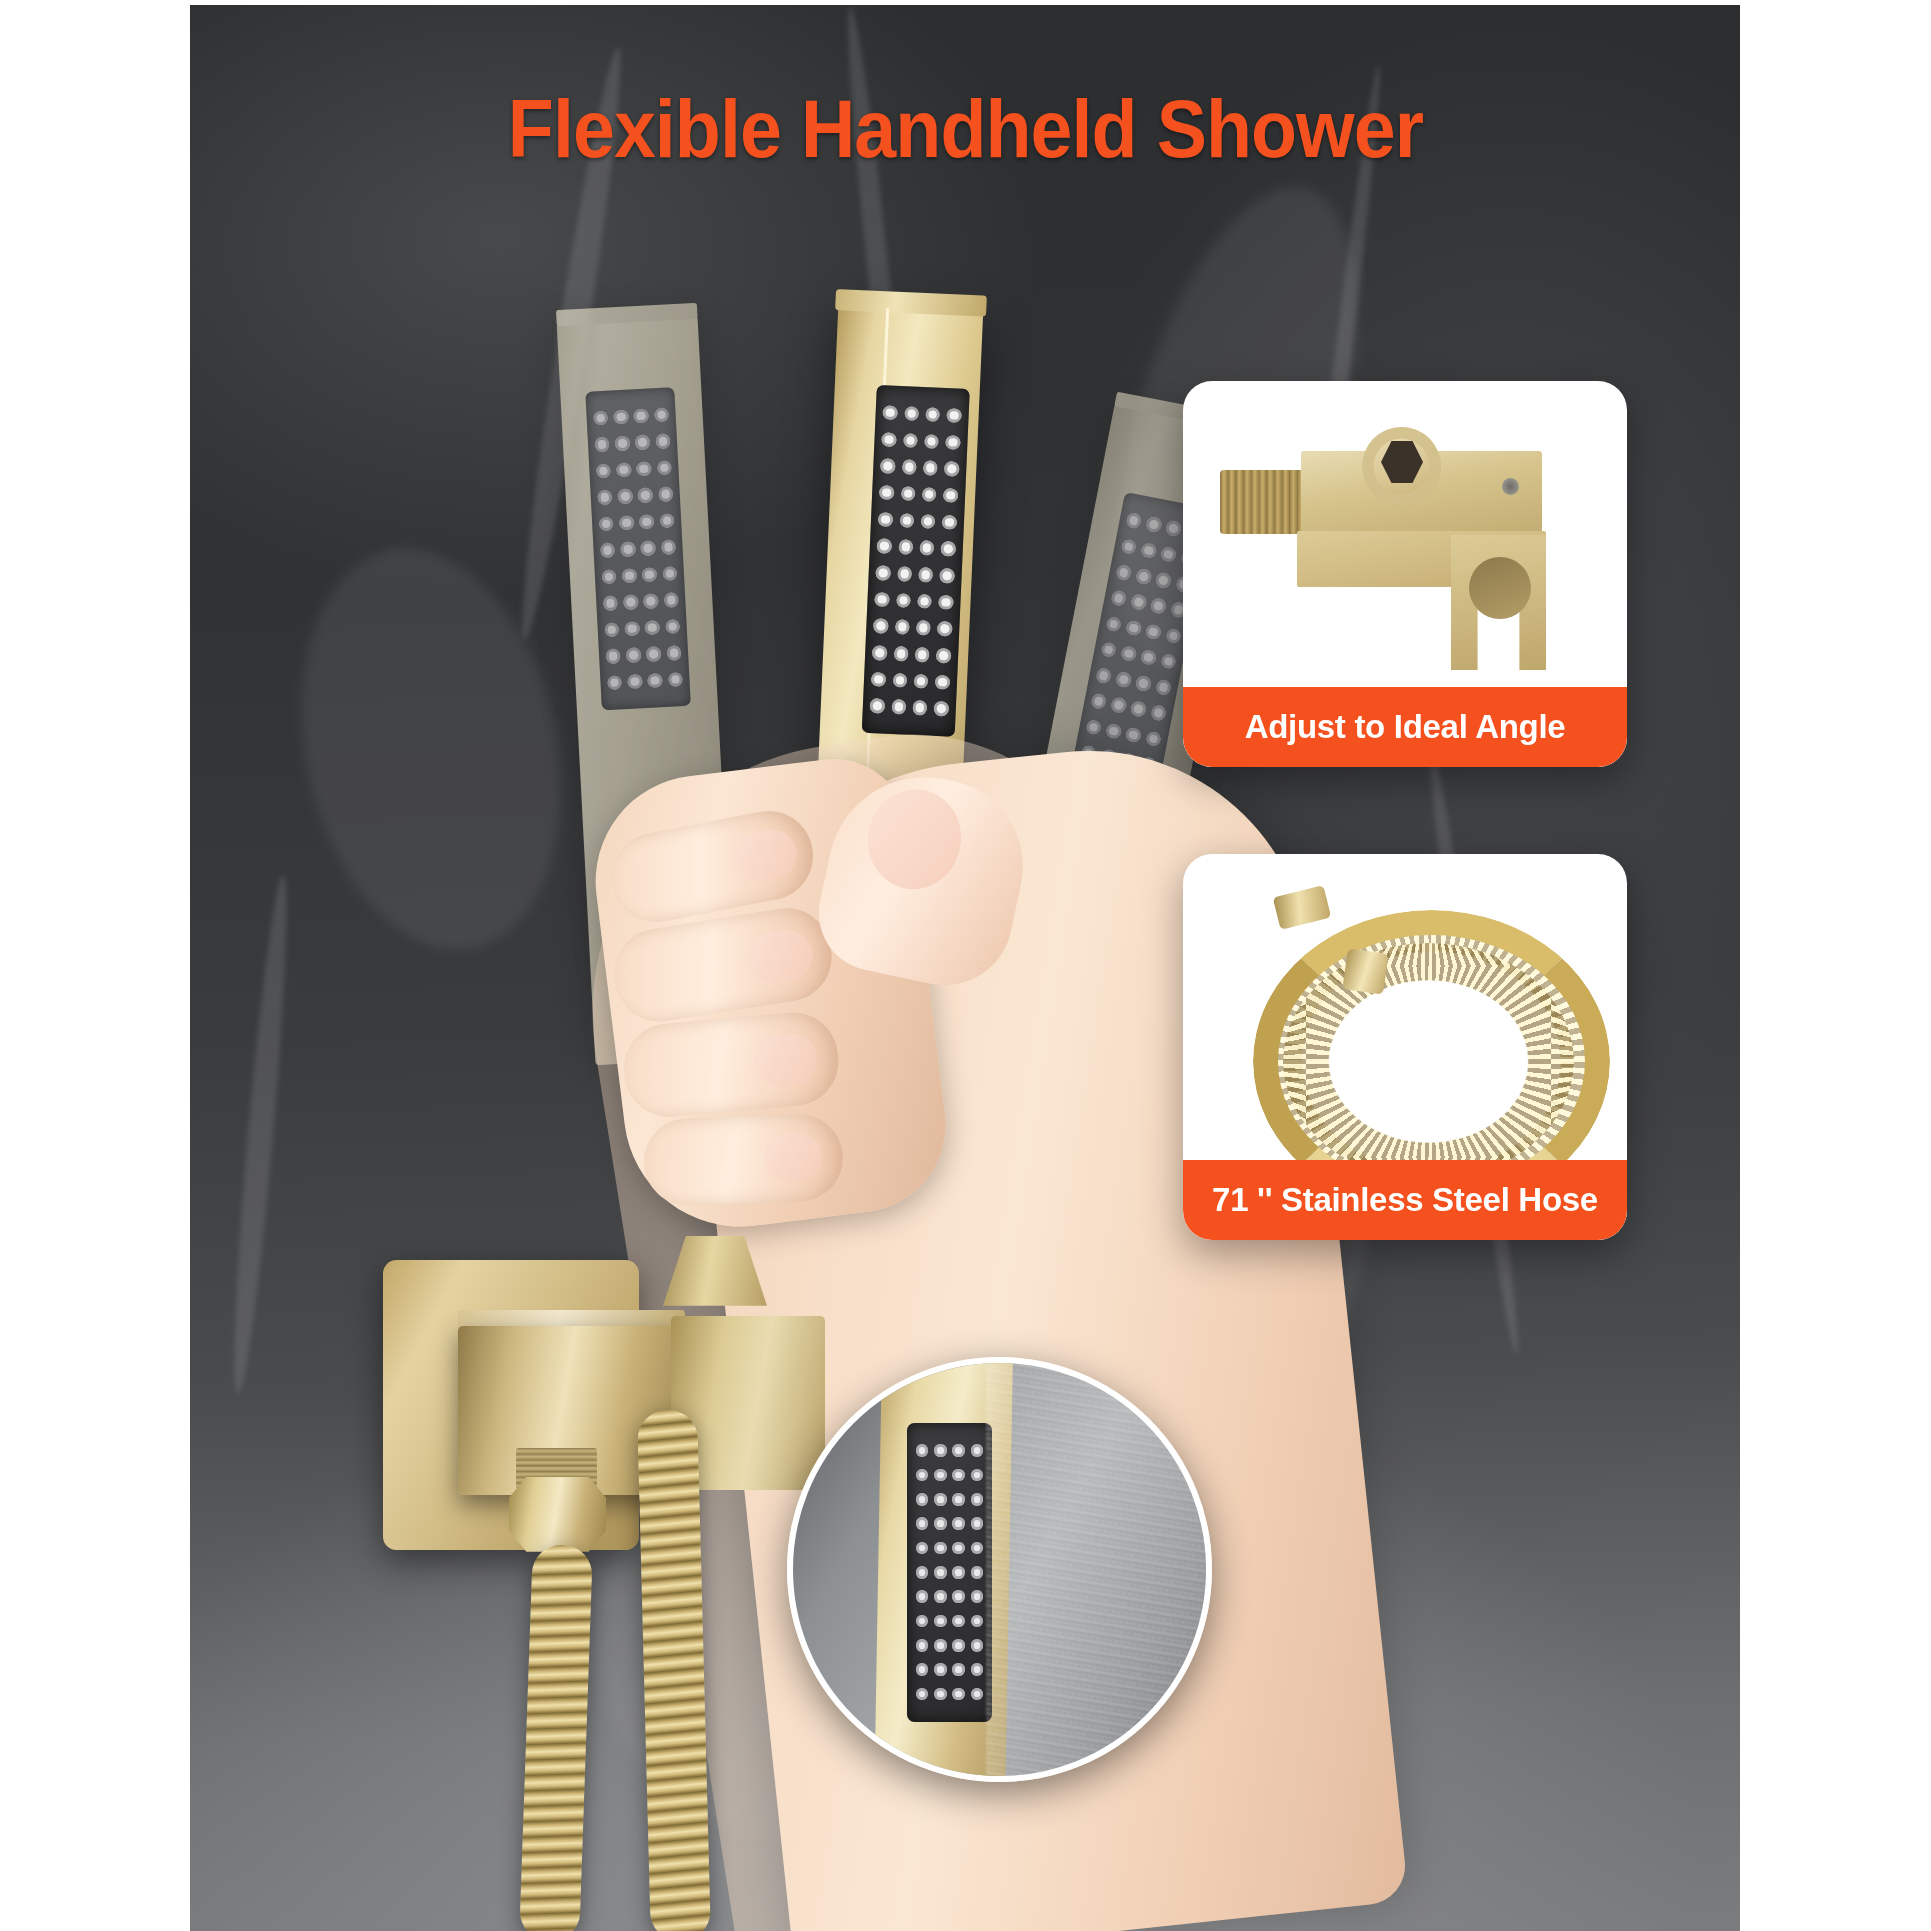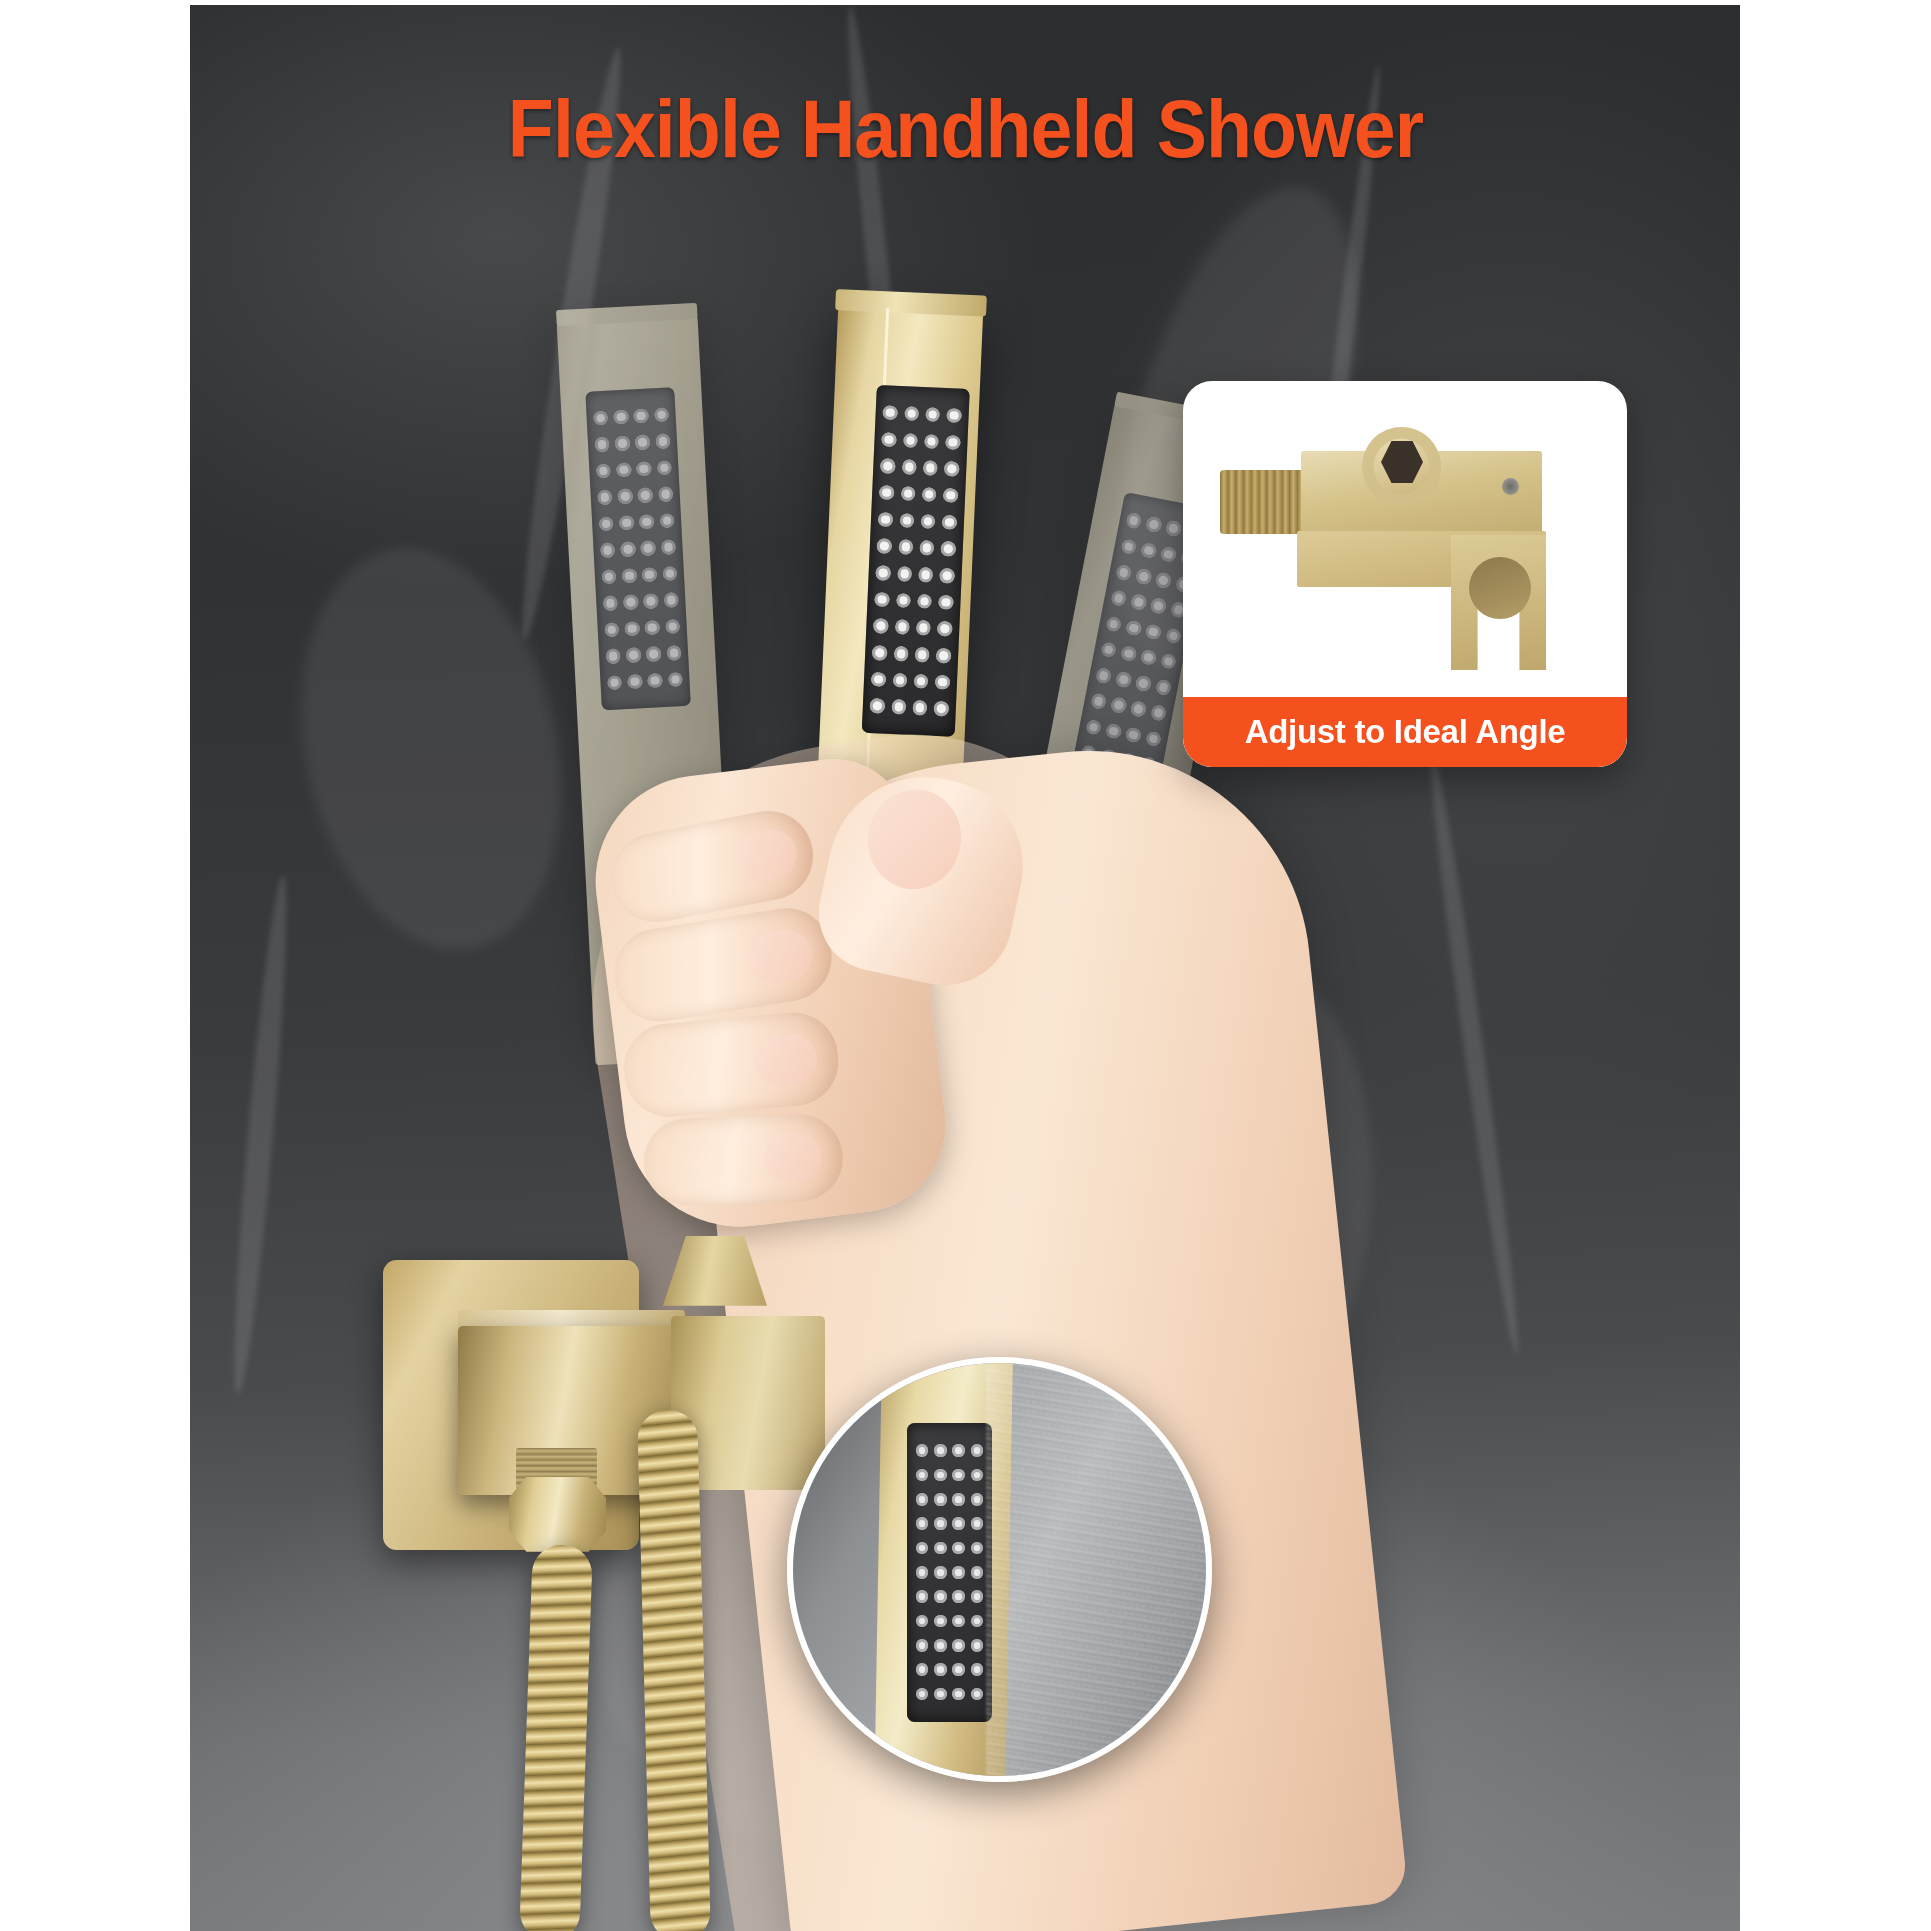--- a/index.html
+++ b/index.html
@@ -130,21 +130,21 @@
     background:linear-gradient(160deg,#3c3b3d,#2b2b2d);box-shadow:inset 0 0 13.5px rgba(0,0,0,.7);}
   #sprayInset .water{position:absolute;left:193px;top:0;width:251px;height:425px;
     background:repeating-linear-gradient(9deg,
       rgba(255,255,255,.50) 0px,rgba(255,255,255,.06) 2.9px,rgba(255,255,255,.42) 5.8px,rgba(255,255,255,.04) 9.7px);
     filter:blur(1.2px);opacity:.85;}
 
   
   .card{position:absolute;width:444px;border-radius:29px;overflow:hidden;
         box-shadow:0 13.5px 39px rgba(0,0,0,.35);}
   .card .cardBody{position:relative;width:100%;height:calc(100% - 70px);}
-  .banner{position:absolute;left:0;right:0;bottom:0;height:70px;background:#F4511E;
+  .banner{position:absolute;left:0;right:0;bottom:0;height:80px;background:#F4511E;
           border-radius:0 0 29px 29px;
           display:flex;align-items:center;justify-content:center;
           color:#fff;font-size:33px;font-weight:bold;letter-spacing:-0.3px;
           white-space:nowrap;}
   #card1{left:1183px;top:381px;height:386px;background:#fff;}
   #card2{left:1183px;top:854px;height:386px;background:#fff;}
   #card3{left:1183px;top:1328px;height:386px;background:rgba(176,176,176,.88);}
 
   
   .brk{position:absolute;}
@@ -462,16 +462,25 @@
       <div class="brk" id="brkHex"></div>
       <div class="brk" id="brkHexHole"></div>
       <div class="brk" id="brkScrew"></div>
       <div class="brk" id="brkBar"></div>
       <div class="brk" id="brkCradle"></div>
       <div class="brk" id="brkCradleHole"></div>
     </div>
     <div class="banner">Adjust to Ideal Angle</div>
   </div>
 
+  <div class="card" id="card2">
+    <div class="cardBody">
+      <div class="coil" id="coil1"></div>
+      <div class="coil" id="coil2"></div>
+      <div class="brk" id="hoseEnd1"></div>
+      <div class="brk" id="hoseEnd2"></div>
+    </div>
+    <div class="banner">71 '' Stainless Steel Hose</div>
+  </div>
 
 
 </div>
 
 
 </body></html>

